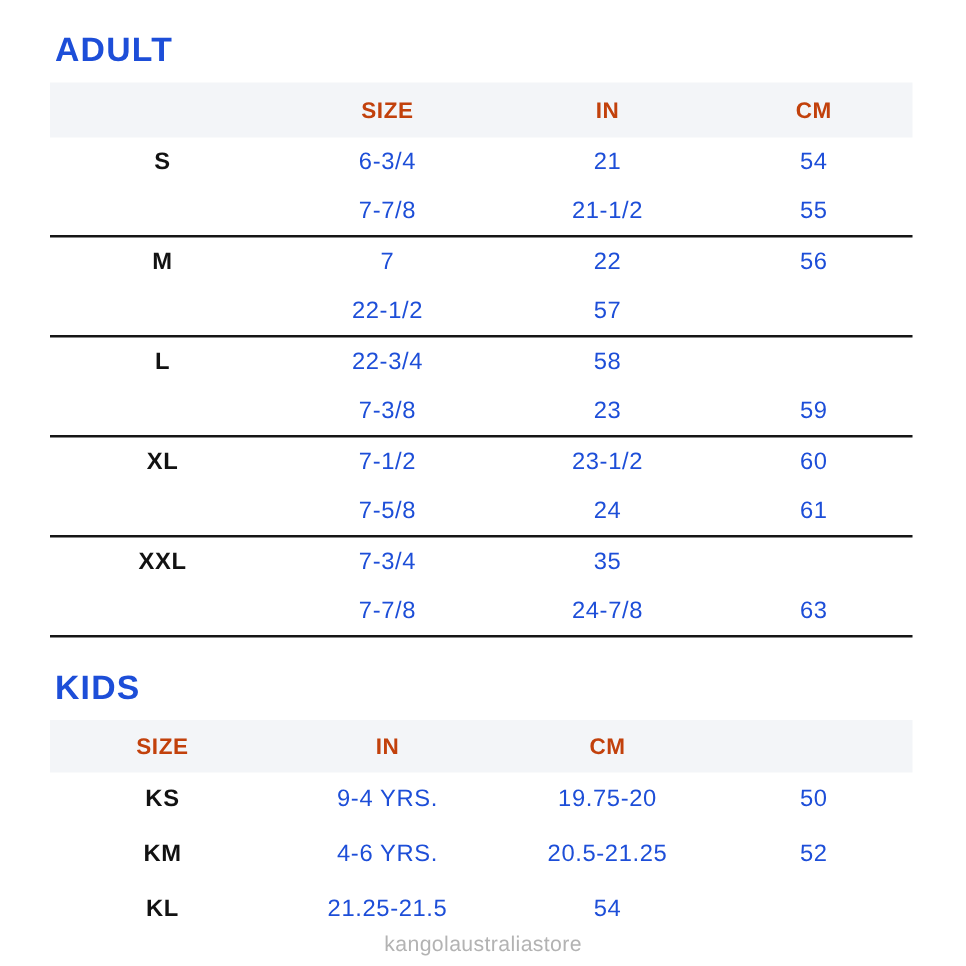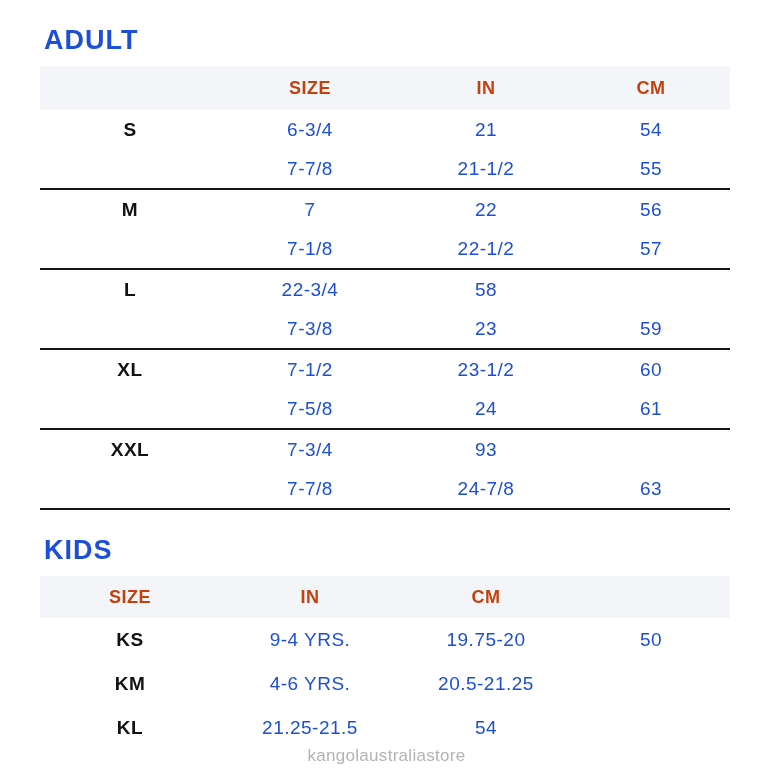--- a/index.html
+++ b/index.html
@@ -111,21 +111,20 @@
 
       <div class="group">
         <div class="grid-row trow">
           <div class="cell rlabel">M</div>
           <div class="cell val">7</div>
           <div class="cell val">22</div>
           <div class="cell val">56</div>
         </div>
         <div class="grid-row trow">
           <div class="cell rlabel"></div>
-          <div class="cell val">7-1/8</div>
           <div class="cell val">22-1/2</div>
           <div class="cell val">57</div>
         </div>
       </div>
 
       <div class="group">
         <div class="grid-row trow">
           <div class="cell rlabel">L</div>
           <div class="cell val">22-3/4</div>
           <div class="cell val">58</div>
@@ -150,21 +149,21 @@
           <div class="cell val">7-5/8</div>
           <div class="cell val">24</div>
           <div class="cell val">61</div>
         </div>
       </div>
 
       <div class="group">
         <div class="grid-row trow">
           <div class="cell rlabel">XXL</div>
           <div class="cell val">7-3/4</div>
-          <div class="cell val">93</div>
+          <div class="cell val">35</div>
         </div>
         <div class="grid-row trow">
           <div class="cell rlabel"></div>
           <div class="cell val">7-7/8</div>
           <div class="cell val">24-7/8</div>
           <div class="cell val">63</div>
         </div>
       </div>
     </div>
 
@@ -180,20 +179,21 @@
       <div class="grid-row trow">
         <div class="cell rlabel">KS</div>
         <div class="cell val">9-4 YRS.</div>
         <div class="cell val">19.75-20</div>
         <div class="cell val">50</div>
       </div>
       <div class="grid-row trow">
         <div class="cell rlabel">KM</div>
         <div class="cell val">4-6 YRS.</div>
         <div class="cell val">20.5-21.25</div>
+        <div class="cell val">52</div>
       </div>
       <div class="grid-row trow">
         <div class="cell rlabel">KL</div>
         <div class="cell val">21.25-21.5</div>
         <div class="cell val">54</div>
       </div>
     </div>
 
   </div>
 

